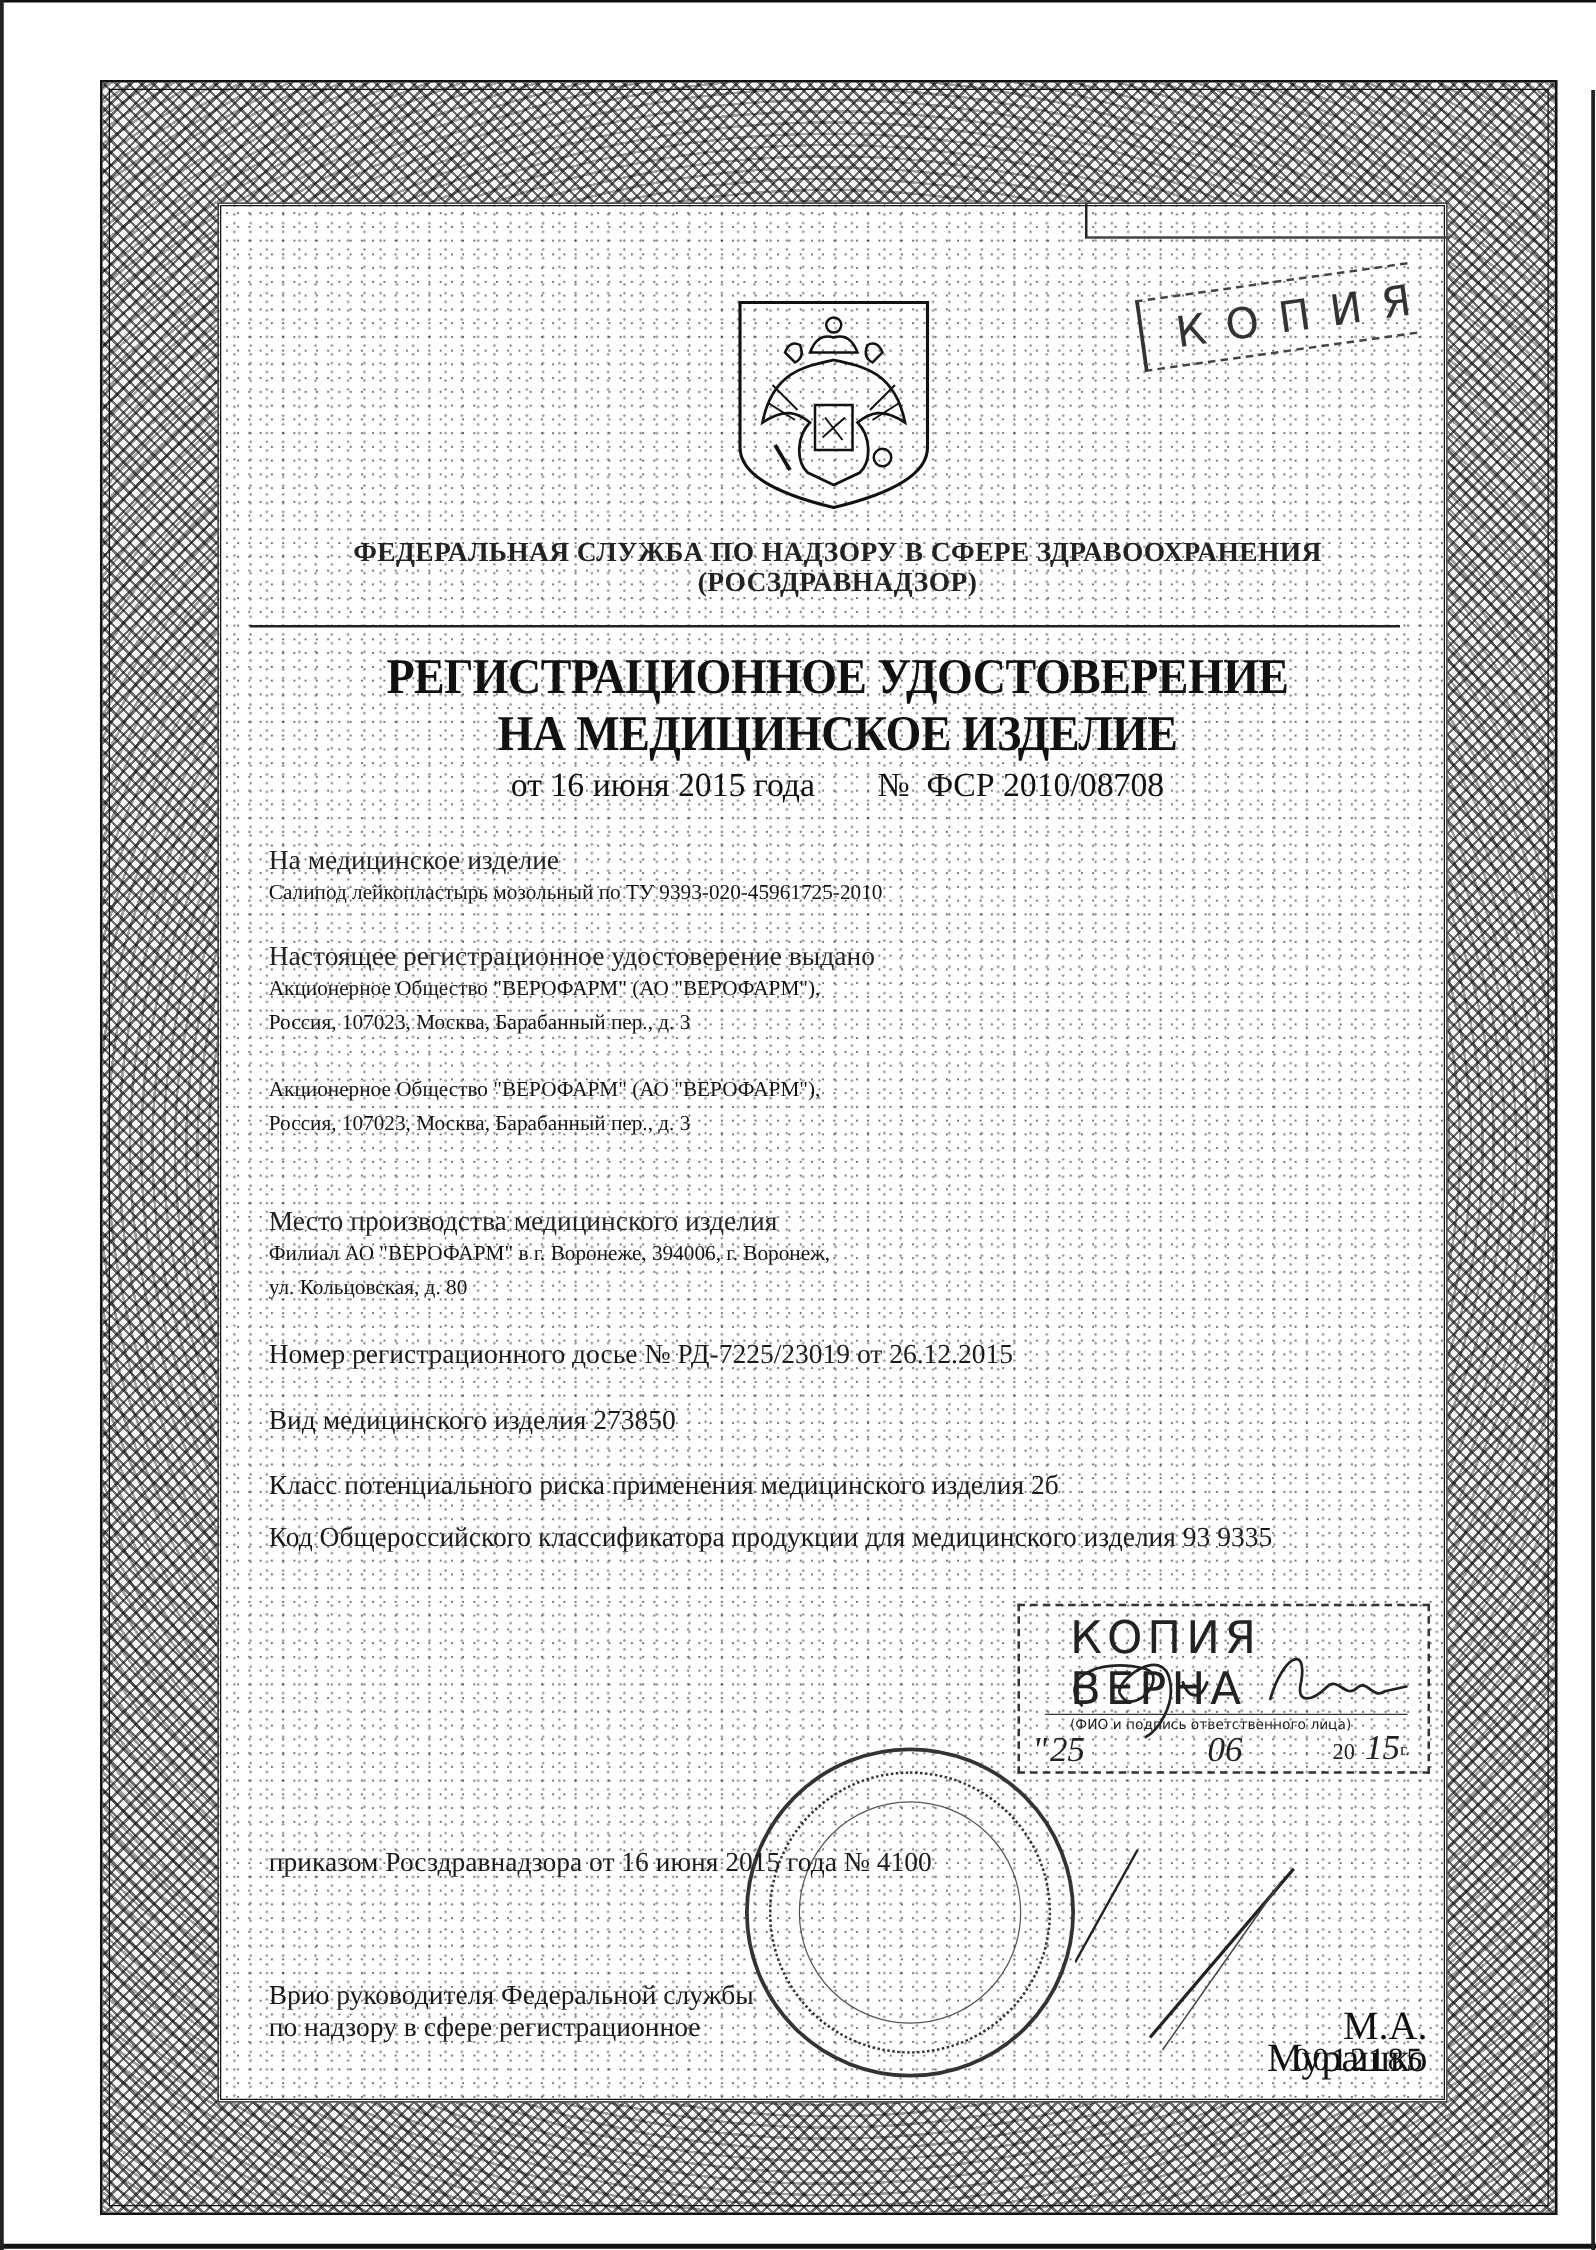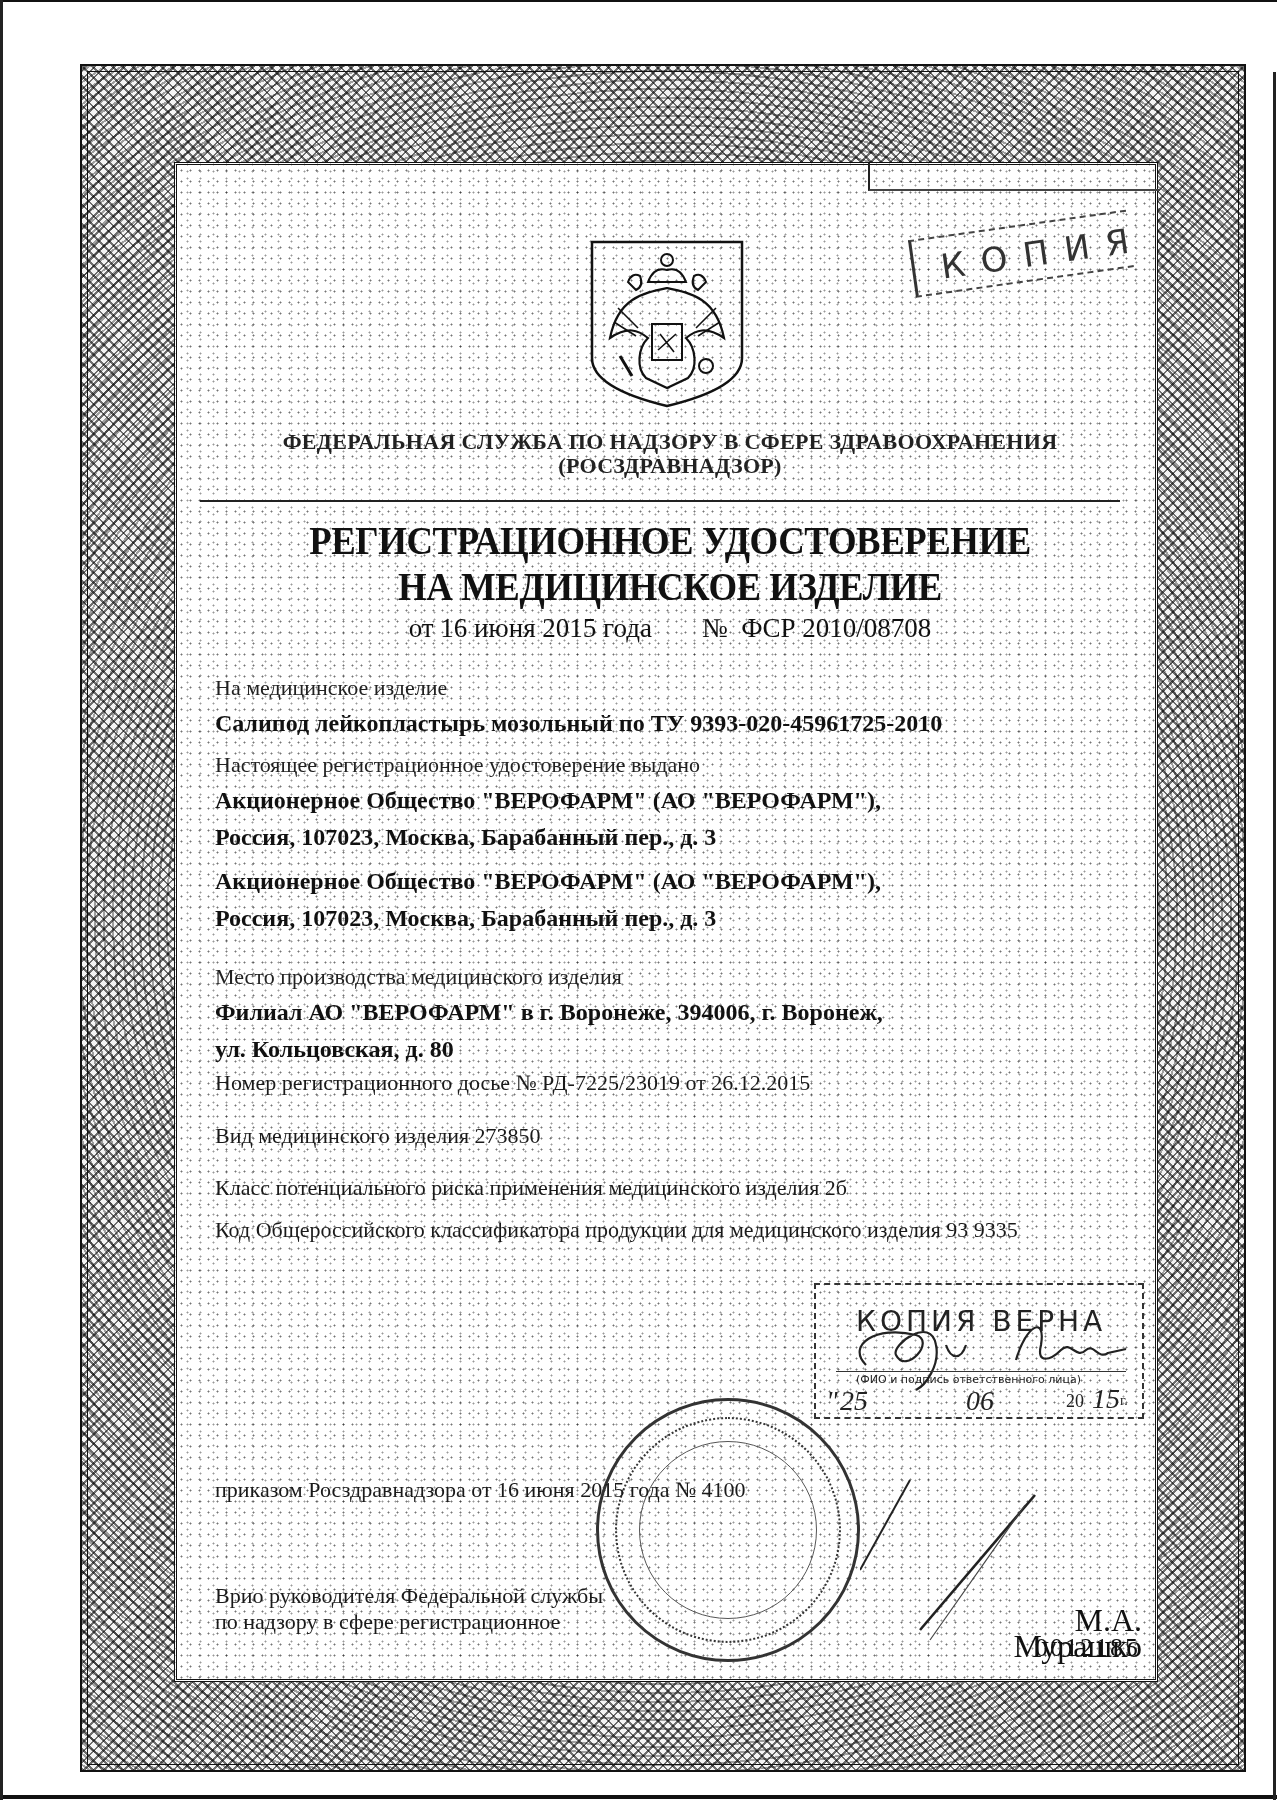--- a/index.html
+++ b/index.html
@@ -63,28 +63,28 @@
     transform: scaleX(0.92);
   }
   .subtitle {
     position: absolute; left: 180px; top: 612px; width: 980px; text-align: center;
     font-size: 27px; line-height: 32px;
   }
   .subtitle .gap { display: inline-block; width: 50px; }
 
   .body-block { position: absolute; left: 215px; width: 950px; }
   .label { font-size: 22px; line-height: 25px; color: #222; white-space: nowrap; }
-  .value { font-size: 24px; font-weight: bold; line-height: 27px; white-space: nowrap; margin-top: 10px; }
+  .value { font-size: 17px; font-weight: normal; line-height: 27px; white-space: nowrap; }
   .line { font-size: 22px; line-height: 25px; white-space: nowrap; color: #1a1a1a; }
 
   .stamp-verna {
     position: absolute; left: 814px; top: 1283px; width: 330px; height: 136px;
     border: 2px dashed #333; box-sizing: border-box; font-family: "DejaVu Sans", sans-serif; color: #222;
   }
-  .stamp-verna .head { position: absolute; left: 40px; top: 20px; font-size: 28px; letter-spacing: 4px; }
+  .stamp-verna .head { position: absolute; left: 40px; top: 5px; font-size: 36px; letter-spacing: 4px; }
   .stamp-verna .fio-line { position: absolute; left: 20px; top: 86px; width: 290px; height: 1px; background: #333; }
   .stamp-verna .caption { position: absolute; left: 40px; top: 88px; font-size: 11px; }
   .stamp-verna .date { position: absolute; left: 10px; top: 100px; width: 310px; font-family: "Liberation Serif", serif; font-size: 28px; font-style: italic; }
   .stamp-verna .date span { position: absolute; }
   .stamp-verna .sig { position: absolute; left: 20px; top: 20px; }
 
   .seal {
     position: absolute; left: 596px; top: 1398px; width: 264px; height: 264px; border-radius: 50%;
     border: 3px solid #333; box-sizing: border-box;
   }

